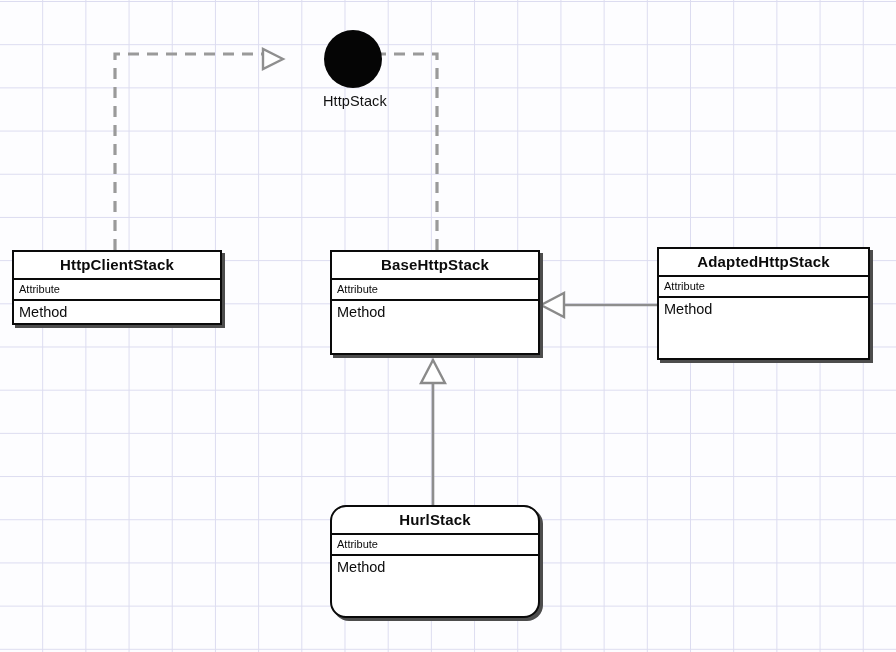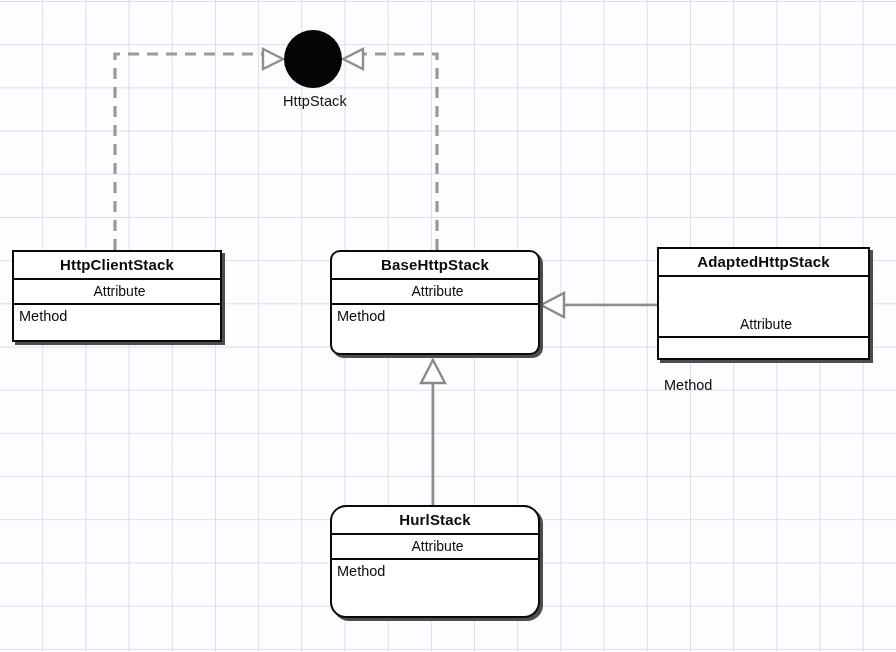--- a/index.html
+++ b/index.html
@@ -35,20 +35,21 @@
     top: 0;
     width: 896px;
     height: 652px;
     pointer-events: none;
   }
 
   
   .iface {
     position: absolute;
     text-align: right;
+    margin-left: 40px;
   }
   .iface-dot {
     width: 58px;
     height: 58px;
     border-radius: 50%;
     background: #050505;
     margin: 0 auto;
   }
   .iface-label {
     margin-top: 5px;
@@ -71,25 +72,24 @@
   .uml-title {
     text-align: center;
     font-weight: bold;
     font-size: 15px;
     color: #0b0b0b;
     padding: 4px 4px 5px 4px;
     border-bottom: 2.5px solid #0a0a0a;
     letter-spacing: .15px;
   }
   .uml-attr {
-    font-size: 14px;
+    font-size: 11px;
     color: #0b0b0b;
     padding: 3px 0 4px 5px;
     border-bottom: 2.5px solid #0a0a0a;
-    text-align: center;
   }
   .uml-method {
     font-size: 14.5px;
     color: #0b0b0b;
     padding: 3px 0 16px 5px;
     flex: 1 1 auto;
   }
 
   
   #watermark {
@@ -133,33 +133,33 @@
       <line x1="433" y1="505" x2="433" y2="383" stroke="#8e8e8e" stroke-width="2.6"></line>
       <polygon points="433,360 421,383 445,383" fill="#ffffff" stroke="#8a8a8a" stroke-width="2.4" stroke-linejoin="miter"></polygon>
     </g>
   </svg>
 
   <div class="iface" style="left:283px; top:30px; width:60px;">
     <div class="iface-dot"></div>
     <div class="iface-label">HttpStack</div>
   </div>
 
-  <div class="uml" style="left:12px; top:250px; width:210px; height:92px;">
+  <div class="uml" style="left:12px; top:250px; width:210px; height:75px;">
     <div class="uml-title">HttpClientStack</div>
     <div class="uml-attr">Attribute</div>
     <div class="uml-method">Method</div>
   </div>
 
-  <div class="uml" style="left:330px; top:250px; width:210px; height:105px;border-radius:10px;">
+  <div class="uml" style="left:330px; top:250px; width:210px; height:105px;">
     <div class="uml-title">BaseHttpStack</div>
     <div class="uml-attr">Attribute</div>
     <div class="uml-method">Method</div>
   </div>
 
-  <div class="uml" style="left:657px; top:247px; width:213px; height:113px;gap:36px;">
+  <div class="uml" style="left:657px; top:247px; width:213px; height:113px;">
     <div class="uml-title">AdaptedHttpStack</div>
     <div class="uml-attr">Attribute</div>
     <div class="uml-method">Method</div>
   </div>
 
   <div class="uml" style="left:330px; top:505px; width:210px; height:113px;border-radius:16px;">
     <div class="uml-title">HurlStack</div>
     <div class="uml-attr">Attribute</div>
     <div class="uml-method">Method</div>
   </div>

